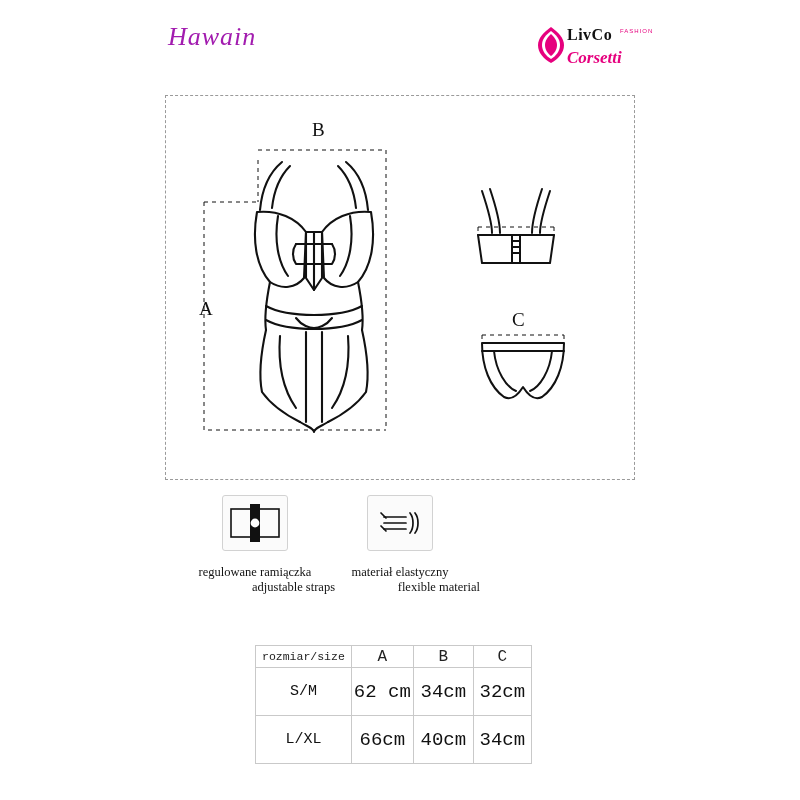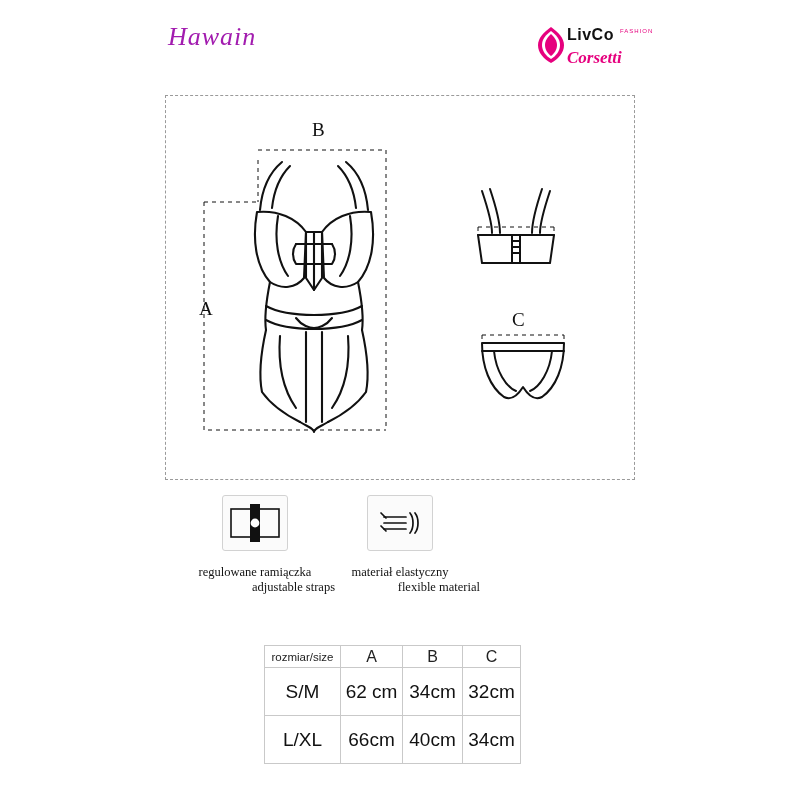--- a/index.html
+++ b/index.html
@@ -32,21 +32,21 @@
     width: 110px; height: 44px;
   }
   .brand .brand-mark {
     position: absolute;
     left: 0; top: 2px;
     width: 32px; height: 38px;
   }
   .brand .brand-livco {
     position: absolute;
     left: 32px; top: 2px;
-    font-family: Liberation Sans, sans-serif;
+    font-family: Liberation Serif, serif;
     font-weight: bold;
     font-size: 16px;
     color: #111;
     letter-spacing: 0.5px;
   }
   .brand .brand-fashion {
     position: absolute;
     left: 85px; top: 4px;
     font-size: 6px;
     letter-spacing: 1px;
@@ -113,23 +113,23 @@
     font-size: 12.5px;
     line-height: 15px;
     color: #111;
   }
   .feature .flabel .pl { display: block; }
   .feature .flabel .en { display: block; text-align: right; }
 
   
   .size-table {
     position: absolute;
-    left: 264px; top: 645px;
+    left: 255px; top: 645px;
     border-collapse: collapse;
-    font-family: Liberation Sans, sans-serif;
+    font-family: Liberation Mono, monospace;
   }
   .size-table td, .size-table th {
     border: 1px solid #c9c9c9;
     text-align: center;
     font-weight: normal;
   }
   .size-table thead th {
     font-size: 11.5px;
     height: 22px;
     color: #222;
@@ -141,21 +141,21 @@
     width: 76px;
     text-align: center;
     padding: 0 6px;
   }
   .size-table tbody td {
     font-size: 19px;
     height: 48px;
     color: #111;
   }
   .size-table tbody td.row-label {
-    font-size: 19px;
+    font-size: 15px;
   }
   .col-a { width: 62px; }
   .col-b { width: 60px; }
   .col-c { width: 58px; }
 
   svg { display: block; }
 </style>
 </head>
 <body>
 

